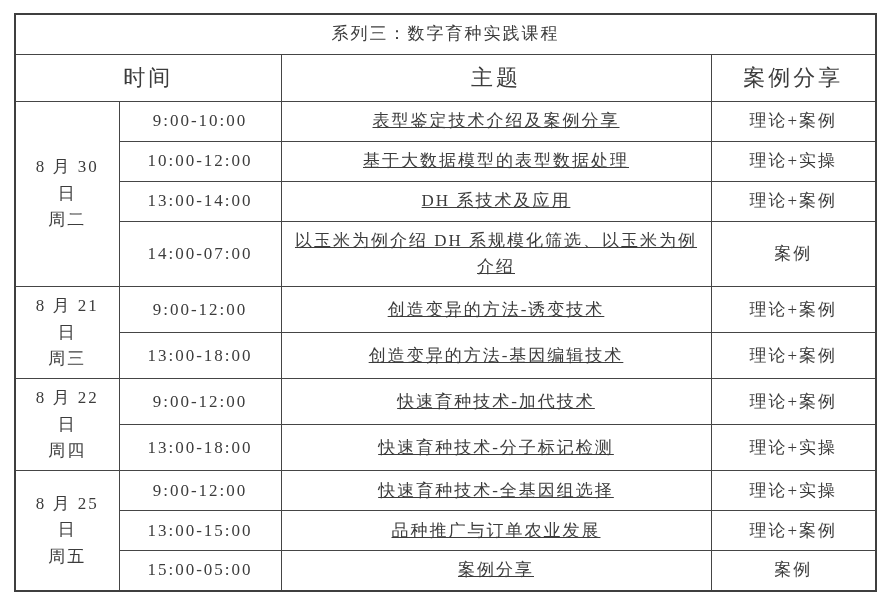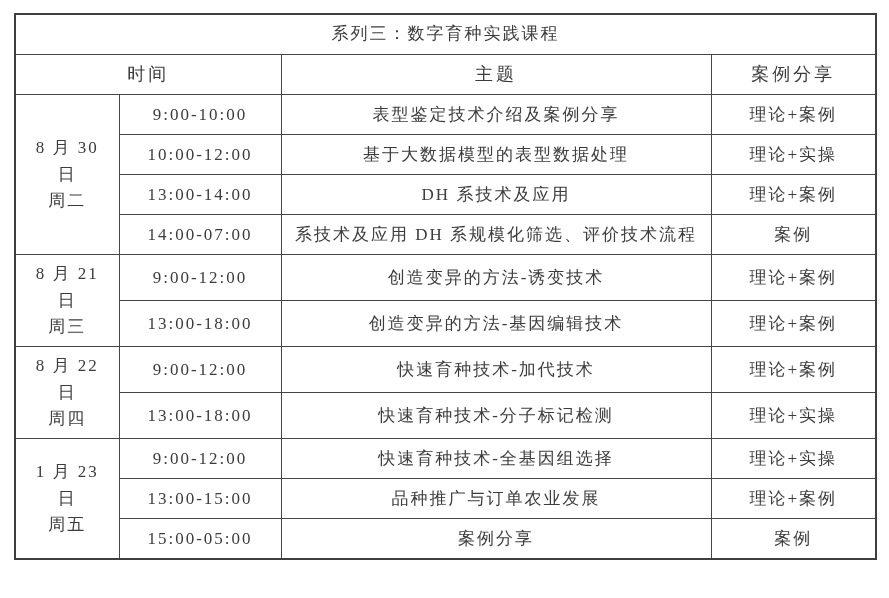--- a/index.html
+++ b/index.html
@@ -29,30 +29,30 @@
     line-height: 1.55;
     padding: 6px 10px;
   }
   td.title-cell {
     height: 40px;
     font-size: 18px;
     letter-spacing: 3px;
   }
   tr.header-row td {
     height: 40px;
-    font-size: 18px;
+    font-size: 22px;
     letter-spacing: 3px;
   }
   td.session-time-cell {
     height: 40px;
     font-size: 19px;
     letter-spacing: 0.5px;
     font-variant-numeric: tabular-nums;
   }
-  td.session-topic-cell { height: 40px; }
+  td.session-topic-cell { height: 40px; text-decoration: underline; }
   td.session-type-cell  { height: 40px; font-size: 17px; }
   td.date-cell {
     font-size: 17px;
     letter-spacing: 1px;
     line-height: 1.7;
   }
 </style>
 </head>
 <body>
 
@@ -89,21 +89,21 @@
           <td class="session-topic-cell">基于大数据模型的表型数据处理</td>
           <td class="session-type-cell">理论+实操</td>
         </tr>
         <tr>
           <td class="session-time-cell">13:00-14:00</td>
           <td class="session-topic-cell">DH 系技术及应用</td>
           <td class="session-type-cell">理论+案例</td>
         </tr>
         <tr>
           <td class="session-time-cell">14:00-07:00</td>
-          <td class="session-topic-cell">系技术及应用 DH 系规模化筛选、评价技术流程</td>
+          <td class="session-topic-cell">以玉米为例介绍 DH 系规模化筛选、以玉米为例介绍</td>
           <td class="session-type-cell">案例</td>
         </tr>
         <tr>
           <td class="date-cell" rowspan="2">
             <div>8 月 21 日</div>
             <div>周三</div>
           </td>
           <td class="session-time-cell">9:00-12:00</td>
           <td class="session-topic-cell">创造变异的方法-诱变技术</td>
           <td class="session-type-cell">理论+案例</td>
@@ -122,21 +122,21 @@
           <td class="session-topic-cell">快速育种技术-加代技术</td>
           <td class="session-type-cell">理论+案例</td>
         </tr>
         <tr>
           <td class="session-time-cell">13:00-18:00</td>
           <td class="session-topic-cell">快速育种技术-分子标记检测</td>
           <td class="session-type-cell">理论+实操</td>
         </tr>
         <tr>
           <td class="date-cell" rowspan="3">
-            <div>1 月 23 日</div>
+            <div>8 月 25 日</div>
             <div>周五</div>
           </td>
           <td class="session-time-cell">9:00-12:00</td>
           <td class="session-topic-cell">快速育种技术-全基因组选择</td>
           <td class="session-type-cell">理论+实操</td>
         </tr>
         <tr>
           <td class="session-time-cell">13:00-15:00</td>
           <td class="session-topic-cell">品种推广与订单农业发展</td>
           <td class="session-type-cell">理论+案例</td>

